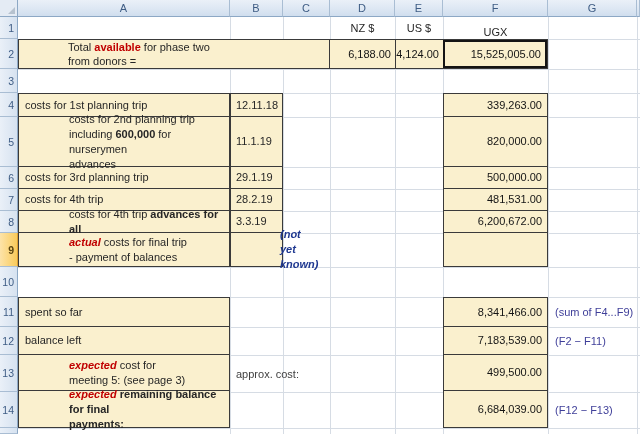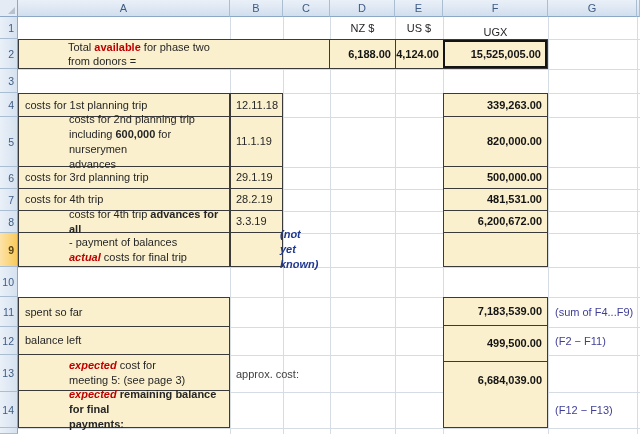--- a/index.html
+++ b/index.html
@@ -22,21 +22,21 @@
   .corner b{position:absolute;right:2px;bottom:2px;width:0;height:0;
         border-left:7px solid transparent;border-bottom:7px solid #B6C2CF;}
   
   .gv{position:absolute;top:17px;height:417px;width:1px;background:#D6DCE4;}
   .gh{position:absolute;left:18px;width:622px;height:1px;background:#D6DCE4;}
   
   .cell{position:absolute;box-sizing:border-box;display:flex;align-items:center;}
   .ctr{justify-content:center;text-align:left;}
   .rgt{justify-content:flex-end;text-align:right;padding-right:4px;}
   .lft{justify-content:flex-start;text-align:left;padding-left:4px;}
-  .num{font-weight:bold;color:#141414;}
+  .num{font-weight:normal;color:#141414;}
   .navy{color:#1F3890;font-weight:bold;margin-top:21px;}
   .navyital{color:#1F3890;font-weight:bold;font-style:italic;}
   .comment{color:#3F3F99;}
   .redbold{color:#C00000;font-weight:bold;}
   .redital{color:#C00000;font-weight:bold;font-style:italic;}
   .b{font-weight:bold;}
   
   .blk{position:absolute;box-sizing:border-box;background:#FAF0CE;border:1px solid #3a3a3a;z-index:2;}
   .brow{box-sizing:border-box;border-bottom:1px solid #3a3a3a;display:flex;flex-direction:column;justify-content:center;padding-left:6px;line-height:15px;}
   .brow:last-child{border-bottom:none;}
@@ -121,22 +121,22 @@
       <span class="line">costs for 2nd planning trip</span>
       <span class="line"><span>including </span><span class="b">600,000</span><span> for nurserymen</span></span>
       <span class="line">advances</span>
     </div>
     <div class="brow" style="height:22px">costs for 3rd planning trip</div>
     <div class="brow" style="height:22px">costs for 4th trip</div>
     <div class="brow" style="height:22px">
         <span class="line"><span>costs for 4th trip </span><span class="b">advances for all</span></span>
       </div>
     <div class="brow" style="height:33px">
+      <span class="line"><span class="redital">actual</span><span> costs for final trip</span></span>
       <span class="line">- payment of balances</span>
-      <span class="line"><span class="redital">actual</span><span> costs for final trip</span></span>
     </div>
   </div>
 
   <div class="blk" style="left:230px;top:93px;width:53px;height:174px">
     <div class="brow nopadl" style="height:23px">12.11.18</div>
     <div class="brow nopadl" style="height:50px">11.1.19</div>
     <div class="brow nopadl" style="height:22px">29.1.19</div>
     <div class="brow nopadl" style="height:22px">28.2.19</div>
     <div class="brow nopadl" style="height:22px">3.3.19</div>
     <div class="brow nopadl navyital" style="height:33px">
@@ -163,20 +163,21 @@
     </div>
     <div class="brow" style="height:36px">
       <span class="line"><span class="redital">expected</span><span class="b"> remaining balance for final</span></span>
       <span class="line b">payments:</span>
     </div>
   </div>
 
   <div class="cell lft" style="left:232px;top:355px;width:95px;height:37px;color:#3f3f3f">approx. cost:</div>
 
   <div class="blk" style="left:443px;top:297px;width:105px;height:131px">
+    <div class="brow rgt2 num" style="height:29px">8,341,466.00</div>
     <div class="brow rgt2 num" style="height:28px">7,183,539.00</div>
     <div class="brow rgt2 num" style="height:36px">499,500.00</div>
     <div class="brow rgt2 num" style="height:36px">6,684,039.00</div>
   </div>
 
   <div class="cell lft comment" style="left:551px;top:297px;width:88px;height:30px">(sum of F4...F9)</div>
   <div class="cell lft comment" style="left:551px;top:327px;width:88px;height:28px">(F2 − F11)</div>
   <div class="cell lft comment" style="left:551px;top:392px;width:88px;height:36px">(F12 − F13)</div>
 
 </div>

